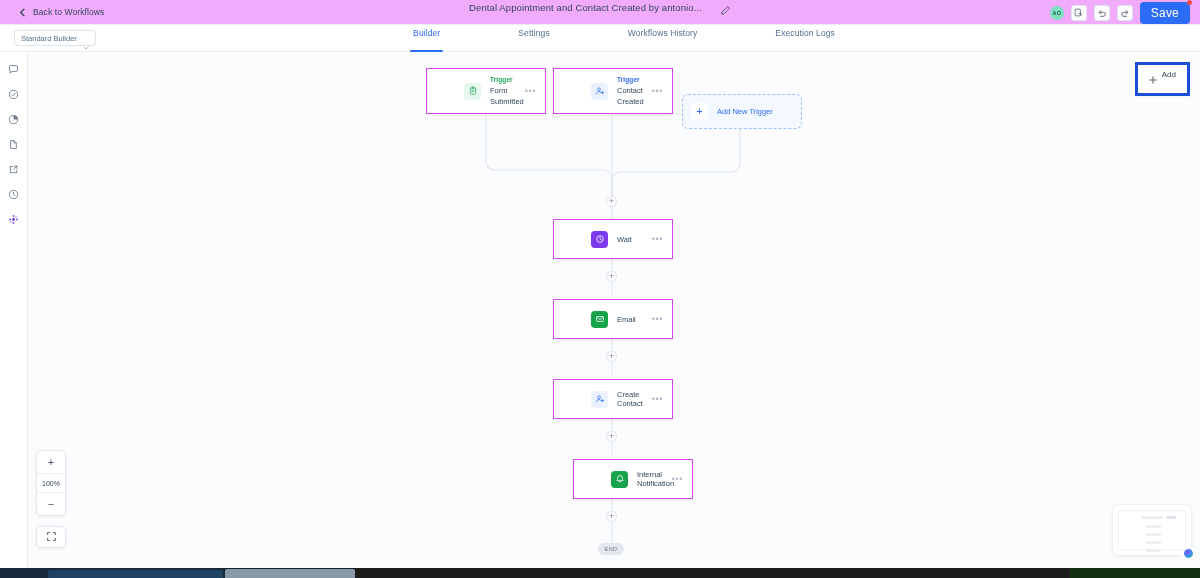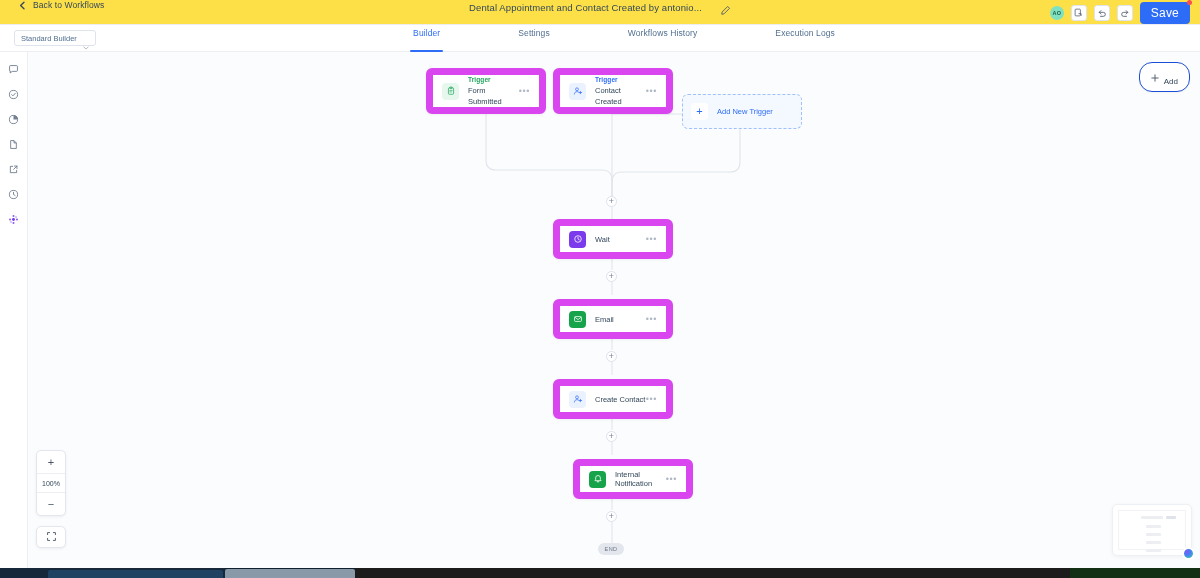--- a/index.html
+++ b/index.html
@@ -7,22 +7,22 @@
     width: 1200px; height: 578px;
     font-family: "Liberation Sans", sans-serif;
     background: #ffffff;
     overflow: hidden;
   }
   .app { position: relative; width: 1200px; height: 578px; }
 
   
   .topbar {
     position: absolute; top: 0; left: 0; width: 1200px; height: 25px;
-    background: #fde047; border-bottom: 1px solid #eceef1;
-    display: flex; align-items: flex-start;
+    background: #f0abfc; border-bottom: 1px solid #eceef1;
+    display: flex; align-items: center;
   }
   .back-btn {
     display: flex; align-items: center; gap: 6px;
     margin-left: 18px; cursor: pointer;
   }
   .back-chevron { width: 9px; height: 9px; position: relative; }
   .back-chevron svg { display: block; }
   .back-label { font-size: 8.5px; color: #33475b; letter-spacing: .1px; }
 
   .title-wrap {
@@ -119,37 +119,38 @@
   
   .canvas {
     position: absolute; left: 28px; top: 52px;
     width: 1172px; height: 516px;
     background: #fbfcfd;
     overflow: hidden;
   }
 
   .add-canvas-btn {
     position: absolute; right: 10px; top: 10px;
-    display: flex; align-items: flex-end; gap: 5px;
-    background: #fff; border: 1px solid #1d4ed8; border-radius: 13px;
+    display: flex; align-items: flex-start; gap: 5px;
+    background: #fff; border: 3px solid #1d4ed8; border-radius: 0;
     padding: 5px 11px; cursor: pointer;
     box-shadow: 0 1px 2px rgba(0,0,0,.04);
   }
   .add-canvas-label { font-size: 8px; color: #33475b; }
 
   
   .wires { position: absolute; left: 0; top: 0; width: 1172px; height: 516px; }
 
   
   .node {
     position: absolute; background: #fff;
-    border: 7px solid #d946ef; border-radius: 6px;
+    border: 1px solid #d946ef; border-radius: 0;
     box-shadow: 0 1px 3px rgba(16,24,40,.05);
     display: flex; align-items: center;
     cursor: pointer;
+    padding-left: 28px;
   }
   .node-icon {
     width: 17px; height: 17px; border-radius: 4px; margin-left: 9px;
     display: flex; align-items: center; justify-content: center; flex: none;
   }
   .node-text { margin-left: 9px; flex: 1; min-width: 0; }
   .node-kicker { font-size: 6.5px; font-weight: bold; line-height: 1.5; letter-spacing: .1px; }
   .node-kicker.green { color: #21a35a; }
   .node-kicker.blue  { color: #2d6cf6; }
   .node-title { font-size: 7.5px; color: #33475b; line-height: 1.5; }

